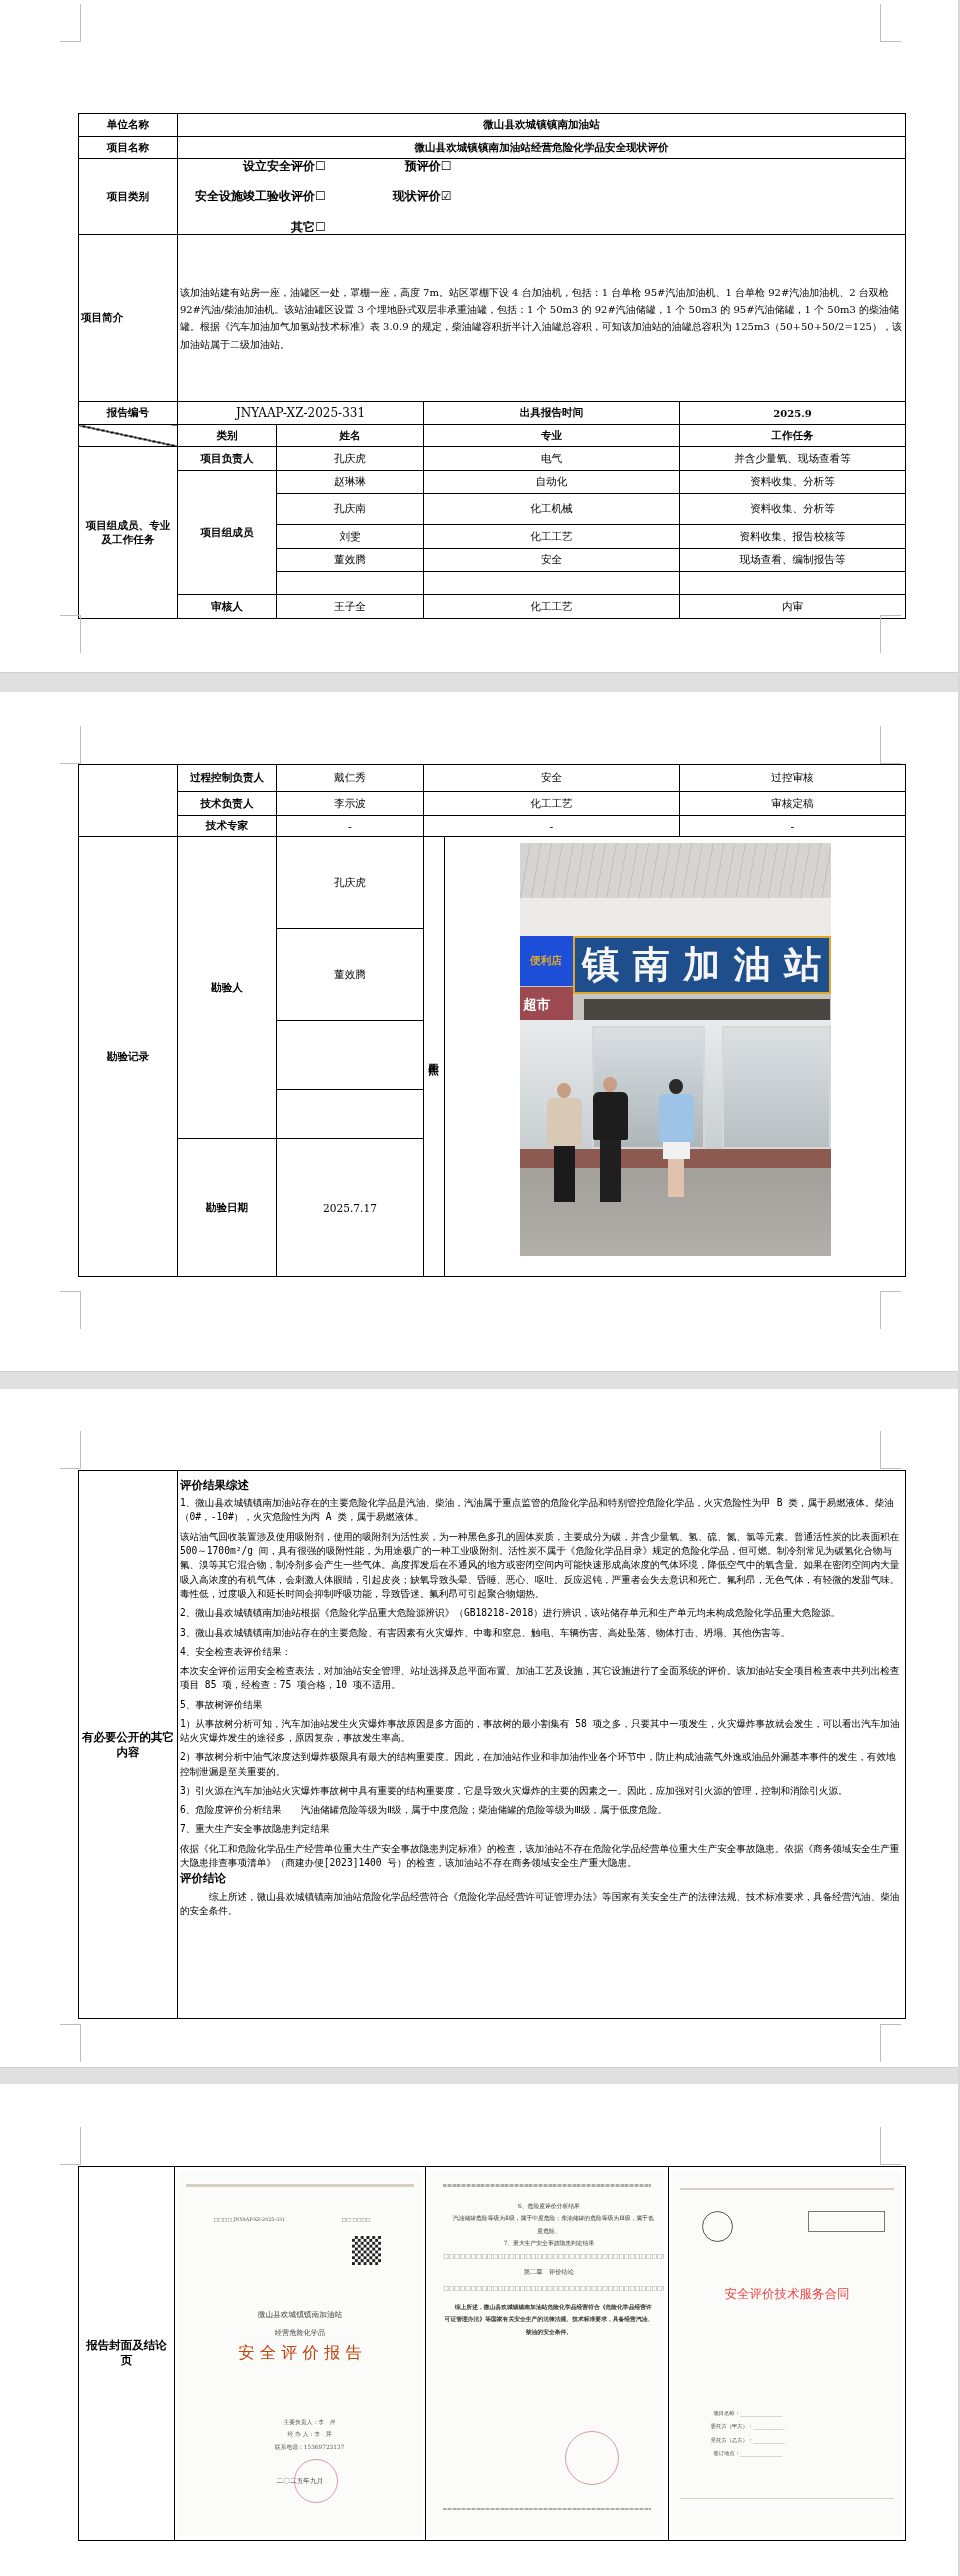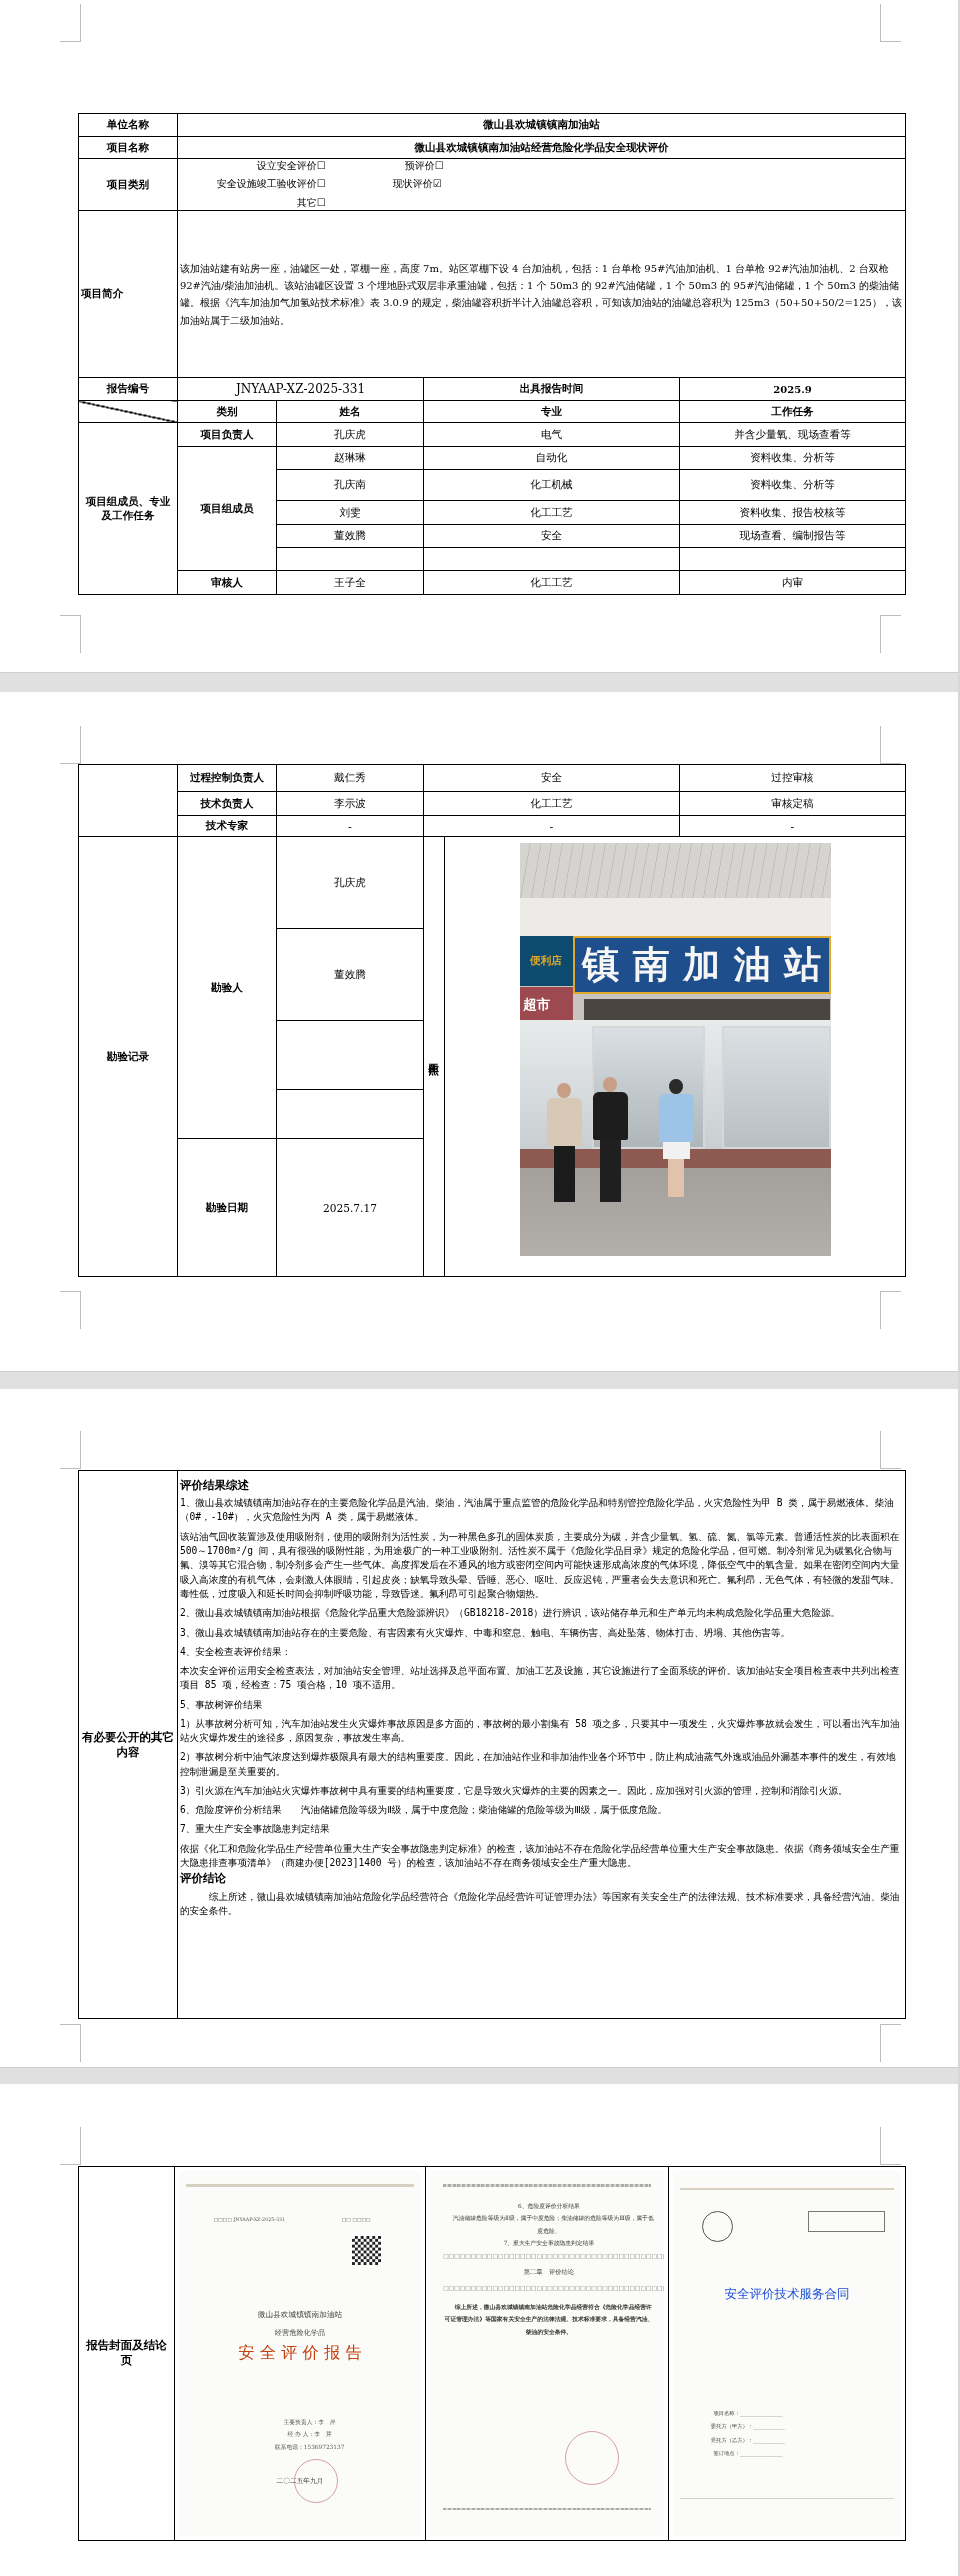--- a/index.html
+++ b/index.html
@@ -11,30 +11,30 @@
   .crop.tl { border-width: 0 1px 1px 0; }
   .crop.tr { border-width: 0 0 1px 1px; }
   .crop.bl { border-width: 1px 1px 0 0; }
   .crop.br { border-width: 1px 0 0 1px; }
   .doc-title { position: absolute; left: 0; width: 958px; text-align: center; font-family: "DejaVu Serif", "Liberation Serif", serif; font-size: 19px; letter-spacing: 1px; }
   table.grid { position: absolute; left: 78px; width: 827px; border-collapse: collapse; table-layout: fixed; }
   table.grid td { border: 1.4px solid #000; text-align: center; vertical-align: middle; font-size: 10.6px; padding: 0 1.9px; }
   .lbl { font-weight: bold; font-size: 11px; }
   .val-bold { font-weight: bold; }
   .intro { text-align: left !important; font-family: "DejaVu Serif", "Liberation Serif", serif; font-size: 10px !important; line-height: 17.3px; padding: 0 1.9px !important; }
-  .type-grid { display: grid; grid-template-columns: 144px 144px; row-gap: 4px; text-align: left; font-weight: normal; font-size: 10px; line-height: 14.4px; padding-left: 1.9px; }
+  .type-grid { display: grid; grid-template-columns: 144px 144px; row-gap: 16px; text-align: left; font-weight: bold; font-size: 12px; line-height: 14.4px; padding-left: 1.9px; }
   .type-grid .r { text-align: right; }
   .type-grid .l2 { padding-left: 79px; }
   .diag { position: relative; background: linear-gradient(to bottom left, transparent calc(50% - 0.8px), #000 calc(50% - 0.8px), #000 calc(50% + 0.8px), transparent calc(50% + 0.8px)); }
   .vert { writing-mode: vertical-rl; text-orientation: upright; font-weight: bold; font-size: 11.5px; letter-spacing: 1px; }
   .photo { position: relative; width: 311px; height: 413px; margin: 0 auto; overflow: hidden; background: #c8c4bf; }
   .photo .ceiling { position: absolute; left: 0; top: 0; width: 100%; height: 55px; background: repeating-linear-gradient(100deg, #d6d4d1 0 9.6px, #c2c0bd 9.6px 10.6px); }
   .photo .wall { position: absolute; left: 0; top: 55px; width: 100%; height: 38px; background: #ecebe8; }
   .photo .sign { position: absolute; left: 53px; top: 93px; width: 258px; height: 58px; background: #1e4f8c; border: 2.9px solid #e1a92c; color: #f5f5f5; font-size: 37px; font-weight: bold; display: flex; align-items: center; letter-spacing: 13.5px; padding-left: 7.7px; white-space: nowrap; font-family: "DejaVu Serif", serif; }
-  .photo .sign2 { position: absolute; left: 0; top: 93px; width: 53px; height: 50px; background: #0c4a6e; color: #e1a92c; font-size: 10.6px; font-weight: bold; display: flex; align-items: center; justify-content: center; }
+  .photo .sign2 { position: absolute; left: 0; top: 93px; width: 53px; height: 50px; background: #1d4ed8; color: #e1a92c; font-size: 10.6px; font-weight: bold; display: flex; align-items: center; justify-content: center; }
   .photo .market { position: absolute; left: 0; top: 144px; width: 53px; height: 37px; background: #9c4a50; color: #fff; font-size: 13.5px; font-weight: bold; display: flex; align-items: center; padding-left: 3.8px; }
   .photo .awning { position: absolute; left: 64px; top: 156px; width: 246px; height: 21px; background: #4a4541; }
   .photo .store { position: absolute; left: 0; top: 177px; width: 100%; height: 135px; background: linear-gradient(#e8ebec, #c7cdd0); }
   .photo .door1 { position: absolute; left: 72px; top: 183px; width: 113px; height: 123px; background: linear-gradient(#d9dfe2, #aeb6ba); border: 2.9px solid #d7d7d7; }
   .photo .door2 { position: absolute; left: 202px; top: 183px; width: 109px; height: 123px; background: linear-gradient(#dbe0e3, #b8bfc3); border: 2.9px solid #d7d7d7; }
   .photo .step { position: absolute; left: 0; top: 306px; width: 100%; height: 19px; background: #8d5a52; }
   .photo .ground { position: absolute; left: 0; top: 325px; width: 100%; height: 88px; background: linear-gradient(#a3a09c, #b2afab); }
   .person { position: absolute; }
   .person .head { width: 13.5px; height: 15.4px; border-radius: 50%; background: #c89f86; margin: 0 auto; }
   .person .torso { width: 35px; height: 48px; margin: 0 auto; border-radius: 5.8px 5.8px 1.9px 1.9px; }
@@ -331,21 +331,21 @@
             <div class="seal" style="left:135px;top:260px;width:54px;height:54px;"></div>
             <div class="scanline" style="top:337px;height:1.9px;"></div>
           </div>
         </td>
 
         <td style="padding:3.8px;vertical-align:top;">
           <div class="cover">
             <div class="line" style="left:7.7px;right:7.7px;top:17.3px;height:1.9px;"></div>
             <div style="position:absolute;left:29px;top:40px;width:31px;height:31px;border-radius:50%;border:1.9px solid #555;"></div>
             <div style="position:absolute;left:135px;top:40px;width:77px;height:21px;border:1px solid #777;font-size:3.8px;"></div>
-            <div style="position:absolute;left:0;right:0;top:115px;text-align:center;font-size:12.5px;color:#1d4ed8;">安全评价技术服务合同</div>
+            <div style="position:absolute;left:0;right:0;top:115px;text-align:center;font-size:12.5px;color:#ef4444;">安全评价技术服务合同</div>
             <div style="position:absolute;left:38px;top:236px;font-size:5.3px;line-height:13.5px;color:#444;">
               <div><span>项目名称：</span>________________</div>
               <div><span>委托方（甲方）：</span>____________</div>
               <div><span>受托方（乙方）：</span>____________</div>
               <div><span>签订地点：</span>________________</div>
             </div>
             <div class="line" style="left:7.7px;right:7.7px;top:327px;height:1px;"></div>
           </div>
         </td>
       </tr>

